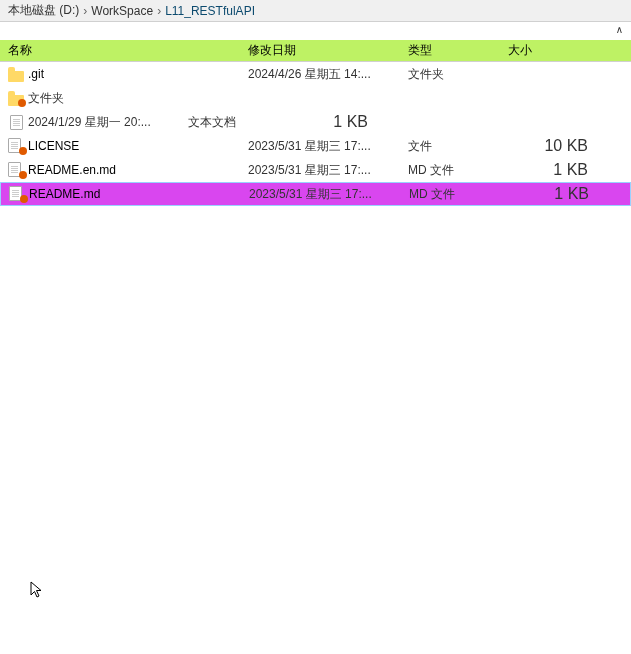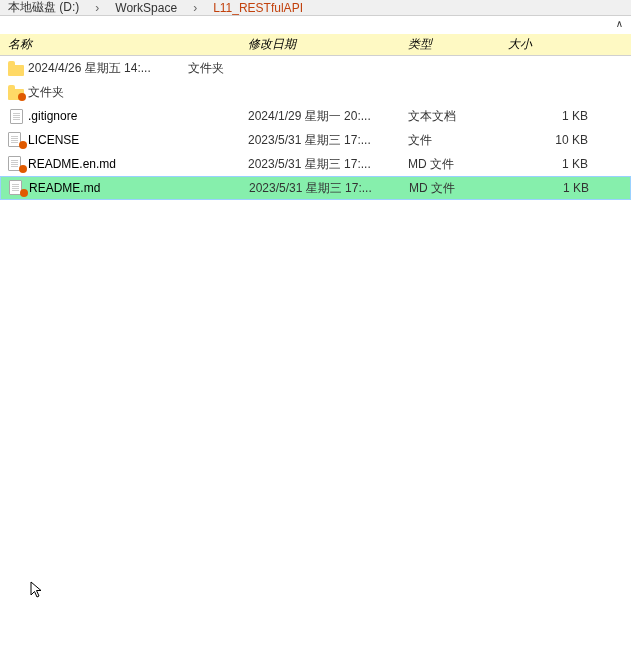--- a/index.html
+++ b/index.html
@@ -17,63 +17,61 @@
       height: 654px;
       overflow: hidden;
     }
 
     .breadcrumb-bar {
       display: flex;
       align-items: center;
       padding: 4px 8px;
       background: #f0f0f0;
       border-bottom: 1px solid #d0d0d0;
-      height: 16px;
-      font-size: 12px;
-      gap: 12px;
+      height: 22px;
+      font-size: 12px;
     }
 
     .breadcrumb-item {
       display: flex;
       align-items: center;
       color: #333;
     }
 
     .breadcrumb-separator {
       margin: 0 4px;
       color: #666;
     }
 
     .breadcrumb-current {
-      color: #c2410c;
+      color: #0c4a6e;
       font-weight: normal;
     }
 
     .sort-indicator {
       display: flex;
       justify-content: flex-end;
       padding: 2px 8px;
       height: 18px;
     }
 
     .sort-arrow {
       font-size: 10px;
       color: #333;
     }
 
     .file-list-header {
       display: flex;
       align-items: center;
       padding: 3px 8px;
       border-bottom: 1px solid #d0d0d0;
-      background: #fef9c3;
+      background: #bef264;
       font-size: 12px;
       color: #000;
       height: 22px;
-      font-style: italic;
     }
 
     .col-name {
       flex: 0 0 240px;
     }
 
     .col-date {
       flex: 0 0 160px;
     }
 
@@ -88,21 +86,21 @@
 
     .file-row {
       display: flex;
       align-items: center;
       padding: 2px 8px;
       height: 24px;
       cursor: default;
     }
 
     .file-row.selected {
-      background: #86efac;
+      background: #d946ef;
       border: 1px solid #99d1ff;
     }
 
     .file-icon {
       width: 16px;
       height: 16px;
       margin-right: 4px;
       display: inline-flex;
       align-items: center;
       justify-content: center;
@@ -125,21 +123,21 @@
 
     .file-type {
       flex: 0 0 100px;
       font-size: 12px;
       color: #333;
     }
 
     .file-size {
       flex: 0 0 80px;
       text-align: right;
-      font-size: 12px;
+      font-size: 16px;
       color: #333;
     }
 
     .main-content {
       height: calc(654px - 22px - 18px - 22px);
       overflow: hidden;
     }
 
     .cursor {
       position: fixed;
@@ -180,20 +178,21 @@
 
 <div class="main-content">
 
   <div class="file-row">
     <div class="file-icon">
       <div style="position:relative;width:16px;height:15px;">
         <div style="position:absolute;bottom:0;left:0;width:16px;height:11px;background:#ffd966;border-radius:0 1px 1px 1px;"></div>
         <div style="position:absolute;top:0;left:0;width:7px;height:5px;background:#ffd966;border-radius:2px 2px 0 0;"></div>
       </div>
     </div>
+    <div class="file-name-text">.git</div>
     <div class="file-date">2024/4/26 星期五 14:...</div>
     <div class="file-type">文件夹</div>
     <div class="file-size"></div>
   </div>
 
   <div class="file-row">
     <div class="file-icon">
       <div style="position:relative;width:16px;height:15px;">
         <div style="position:absolute;bottom:0;left:0;width:16px;height:11px;background:#ffd966;border-radius:0 1px 1px 1px;"></div>
         <div style="position:absolute;top:0;left:0;width:7px;height:5px;background:#ffd966;border-radius:2px 2px 0 0;"></div>
@@ -203,21 +202,20 @@
     <div class="file-type">文件夹</div>
     <div class="file-size"></div>
   </div>
 
   <div class="file-row">
     <div class="file-icon">
       <div style="width:13px;height:15px;background:#fff;border:1px solid #aaa;border-radius:1px;position:relative;">
         <div style="position:absolute;top:3px;left:2px;right:2px;height:1px;background:#ccc;box-shadow:0 2px 0 #ccc,0 4px 0 #ccc,0 6px 0 #ccc;"></div>
       </div>
     </div>
-    <div class="file-name-text">.gitignore</div>
     <div class="file-date">2024/1/29 星期一 20:...</div>
     <div class="file-type">文本文档</div>
     <div class="file-size">1 KB</div>
   </div>
 
   <div class="file-row">
     <div class="file-icon">
       <div style="position:relative;width:16px;height:16px;">
         <div style="width:13px;height:15px;background:#fff;border:1px solid #aaa;border-radius:1px;position:relative;">
           <div style="position:absolute;top:3px;left:2px;right:2px;height:1px;background:#ccc;box-shadow:0 2px 0 #ccc,0 4px 0 #ccc,0 6px 0 #ccc;"></div>

